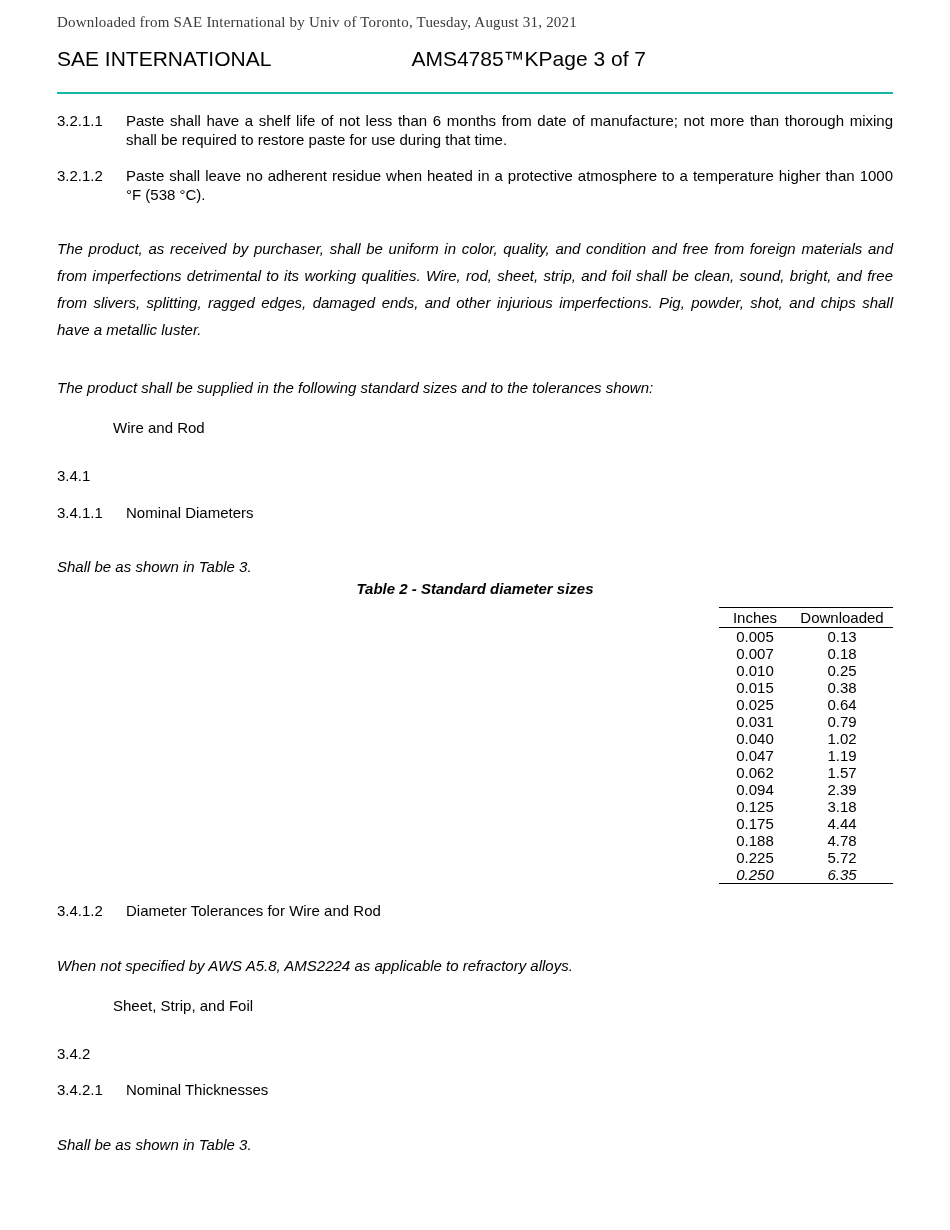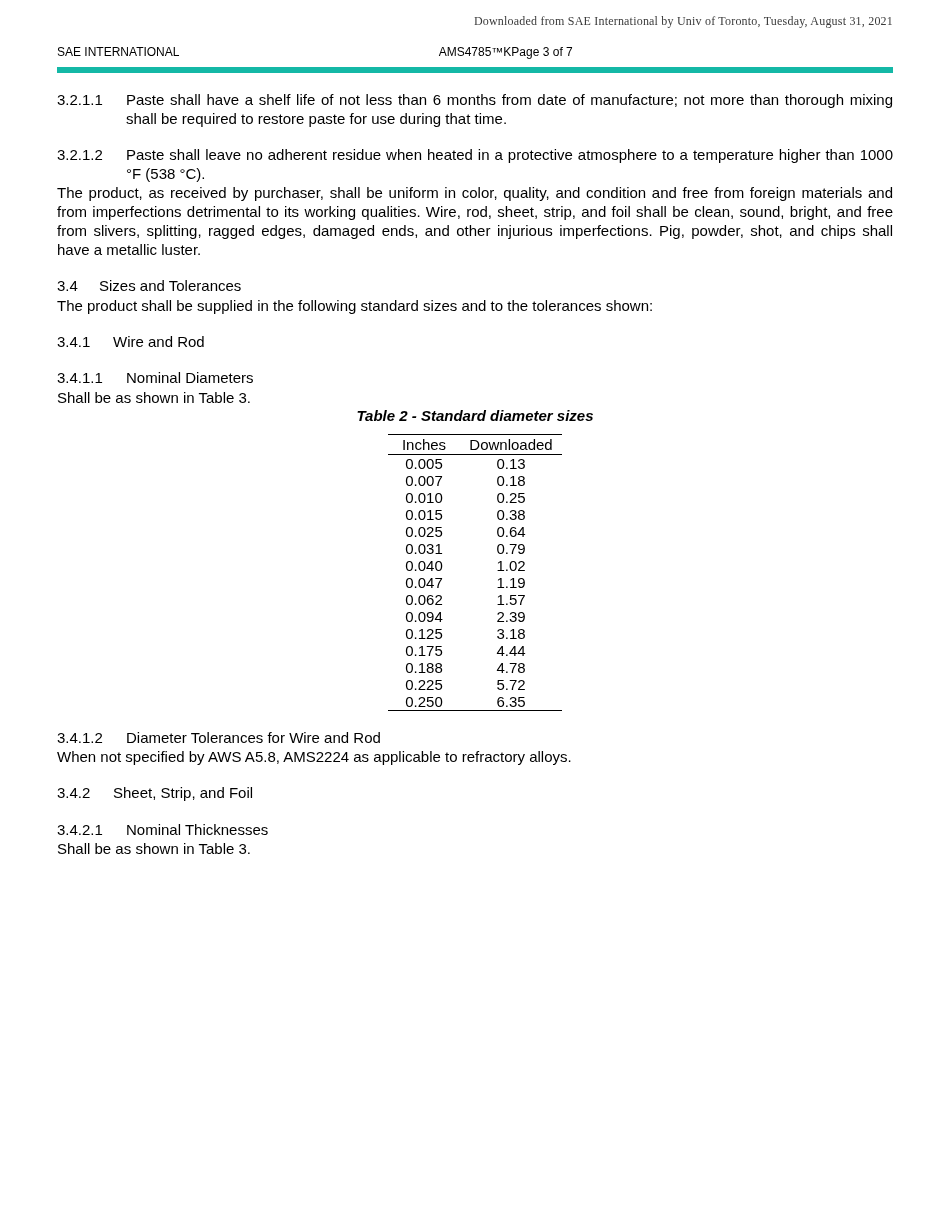--- a/index.html
+++ b/index.html
@@ -10,85 +10,86 @@
     font-family: "Liberation Sans", sans-serif;
     font-size: 15px;
     color: #000000;
     position: relative;
     overflow: hidden;
   }
   .page {
     padding: 14px 57px 0 57px;
   }
   .download-notice {
-    text-align: right;
+    text-align: left;
     font-family: "Liberation Serif", serif;
-    font-size: 12px;
+    font-size: 15px;
     color: #3a3a3a;
     letter-spacing: 0.2px;
     margin-bottom: 16px;
   }
   .doc-header {
     display: grid;
     grid-template-columns: 1fr auto 1fr;
     align-items: baseline;
-    border-bottom: 6px solid #14b8a6;
-    padding-bottom: 8px;
-    font-size: 12px;
+    border-bottom: 2px solid #14b8a6;
+    padding-bottom: 21px;
+    font-size: 21px;
   }
   .doc-header .left   { text-align: left; }
   .doc-header .center { text-align: center; }
   .doc-header .right  { text-align: left; }
 
   .content { margin-top: 14px; }
 
   .clause, .heading {
     display: flex;
     margin-top: 18px;
     line-height: 18.5px;
   }
   .num { flex: 0 0 auto; }
   .num-l4 { width: 69px; }   
-  .num-l3 { width: 56px; }   
+  .num-l3 { width: 56px; margin-top: 48px; }   
   .num-l2 { width: 42px; }   
   .clause .body { flex: 1 1 auto; text-align: justify; }
 
   .para {
-    margin-top: 0;
-    line-height: 19px;
+    margin-top: 31px;
+    line-height: 27px;
     text-align: justify;
+    font-style: italic;
   }
   .para.no-justify { text-align: left; }
 
   .table-caption {
     text-align: center;
     font-weight: bold;
     font-style: italic;
   }
   .table-wrap {
     margin-top: 10px;
     display: flex;
-    justify-content: center;
+    justify-content: flex-end;
   }
   table.sizes { border-collapse: collapse; }
   table.sizes th, table.sizes td {
     font-weight: normal;
     font-size: 15px;
     text-align: center;
     padding: 0 6px;
     line-height: 17px;
   }
   table.sizes th { line-height: 19px; }
   table.sizes col.c-inches { width: 72px; }
   table.sizes col.c-mm     { width: 102px; }
   table.sizes thead tr {
     border-top: 1.2px solid #000;
     border-bottom: 1.2px solid #000;
   }
-  table.sizes tbody tr:last-child { border-bottom: 1.2px solid #000; }
+  table.sizes tbody tr:last-child { border-bottom: 1.2px solid #000; font-style: italic; }
 </style>
 </head>
 <body>
 
 <div class="page">
 
   <div class="download-notice">Downloaded from SAE International by Univ of Toronto, Tuesday, August 31, 2021</div>
 
   <div class="doc-header">
     <span class="left">SAE INTERNATIONAL</span>
@@ -104,24 +105,20 @@
     </div>
 
     <div class="clause">
       <span class="num num-l4">3.2.1.2</span>
       <div class="body">Paste shall leave no adherent residue when heated in a protective atmosphere to a temperature higher than 1000 °F (538 °C).</div>
     </div>
 
 
     <div class="para">The product, as received by purchaser, shall be uniform in color, quality, and condition and free from foreign materials and from imperfections detrimental to its working qualities. Wire, rod, sheet, strip, and foil shall be clean, sound, bright, and free from slivers, splitting, ragged edges, damaged ends, and other injurious imperfections. Pig, powder, shot, and chips shall have a metallic luster.</div>
 
-    <div class="heading">
-      <span class="num num-l2">3.4</span>
-      <span>Sizes and Tolerances</span>
-    </div>
 
     <div class="para no-justify">The product shall be supplied in the following standard sizes and to the tolerances shown:</div>
 
     <div class="heading">
       <span class="num num-l3">3.4.1</span>
       <span>Wire and Rod</span>
     </div>
 
     <div class="heading">
       <span class="num num-l4">3.4.1.1</span>

